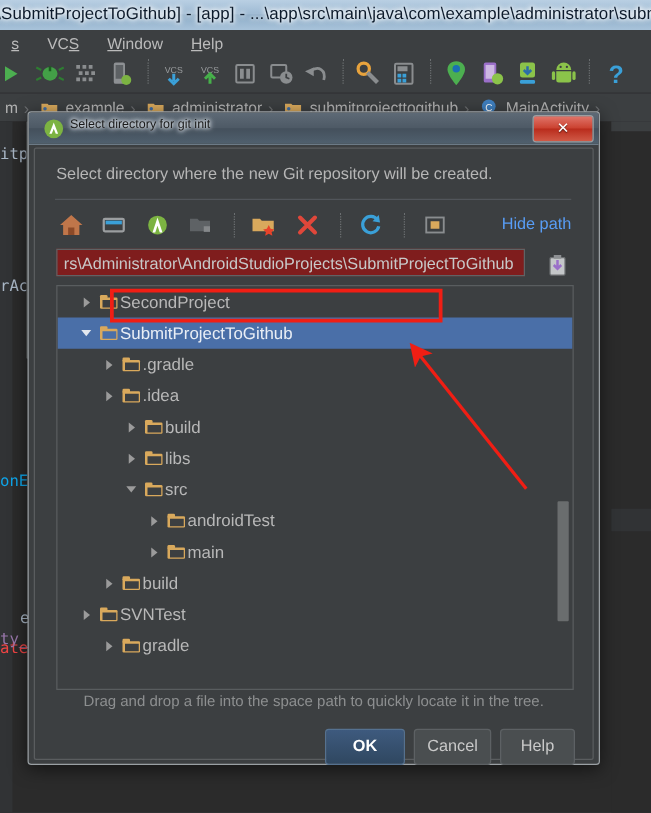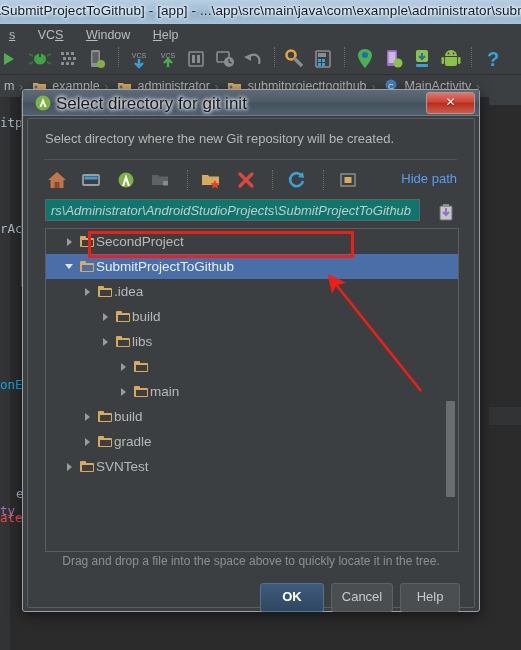--- a/index.html
+++ b/index.html
@@ -75,21 +75,21 @@
     border-radius:3px;
     box-shadow:0 3px 14px rgba(0,0,0,.55);
   }
   #dlg-titlebar{
     position:absolute;left:0;top:0;width:456px;height:25px;
     background:linear-gradient(to bottom,#5e6a76 0%,#4e5a66 48%,#44505c 52%,#50606e 100%);
     border-bottom:1px solid #6c7a86;
     border-radius:2px 2px 0 0;
   }
   #dlg-title-text{
-    position:absolute;left:33px;top:4px;font-size:17px;color:#1a1a1a;
+    position:absolute;left:33px;top:4px;font-size:10px;color:#1a1a1a;
     text-shadow:0 0 5px #e8eef4,0 0 4px #e8eef4,0 0 3px #e8eef4;
     white-space:nowrap;
   }
   #dlg-app-icon{position:absolute;left:12px;top:5px;width:16px;height:16px;}
   #dlg-close{
     position:absolute;right:4px;top:2px;width:47px;height:20px;
     background:linear-gradient(to bottom,#e0756a 0%,#cc4433 45%,#ba2d1d 52%,#d05a47 100%);
     border:1px solid #9c9ea0;border-radius:3px;
     color:#fff;font-size:12px;font-weight:bold;text-align:center;line-height:19px;
     text-shadow:0 1px 1px rgba(0,0,0,.6);
@@ -110,23 +110,23 @@
   .dtbsep{display:inline-block;width:12px;height:26px;position:relative;vertical-align:top;}
   .dtbsep::after{content:"";position:absolute;left:5px;top:3px;height:20px;border-left:1px dotted #6b6f71;}
   #hide-path{
     position:absolute;right:0;top:4px;font-size:13px;color:#589df6;white-space:nowrap;cursor:pointer;
   }
 
   
   #path-row{position:absolute;left:17px;top:80px;width:412px;height:24px;}
   #path-field{
     position:absolute;left:0;top:0;width:375px;height:22px;
-    background:#0f766e;border:1px solid #5f6365;
+    background:#7f1d1d;border:1px solid #5f6365;
     color:#c8c8c8;font-size:13px;line-height:21px;
-    padding-left:5px;overflow:hidden;white-space:nowrap;box-sizing:border-box;font-style:italic;
+    padding-left:5px;overflow:hidden;white-space:nowrap;box-sizing:border-box;
   }
   #path-paste{position:absolute;right:2px;top:2px;width:18px;height:20px;}
 
   
   #tree-wrap{
     position:absolute;left:17px;top:109px;width:412px;height:322px;
     background:#3c3f41;border:1px solid #595d5f;overflow:hidden;
   }
   #tree{position:absolute;left:0;top:0;width:412px;}
   .trow{position:relative;height:25px;line-height:25px;white-space:nowrap;font-size:13.5px;color:#b8b8b8;}
@@ -466,61 +466,71 @@
               </span></span><span class="tlbl">SecondProject</span></div>
           <div class="trow sel"><span style="display: inline-block; width: 18px; height: 25px;"></span><span class="tw"><span class="ar open"></span></span><span class="tf"><span class="folder">
                 <span class="t"></span>
                 <span class="b"></span>
                 <span class="i"></span>
               </span></span><span class="tlbl">SubmitProjectToGithub</span></div>
           <div class="trow"><span style="display: inline-block; width: 36px; height: 25px;"></span><span class="tw"><span class="ar closed"></span></span><span class="tf"><span class="folder">
                 <span class="t"></span>
                 <span class="b"></span>
                 <span class="i"></span>
+              </span></span><span class="tlbl">.gradle</span></div>
+          <div class="trow"><span style="display: inline-block; width: 36px; height: 25px;"></span><span class="tw"><span class="ar closed"></span></span><span class="tf"><span class="folder">
+                <span class="t"></span>
+                <span class="b"></span>
+                <span class="i"></span>
               </span></span><span class="tlbl">.idea</span></div>
           <div class="trow"><span style="display: inline-block; width: 54px; height: 25px;"></span><span class="tw"><span class="ar closed"></span></span><span class="tf"><span class="folder">
                 <span class="t"></span>
                 <span class="b"></span>
                 <span class="i"></span>
               </span></span><span class="tlbl">build</span></div>
           <div class="trow"><span style="display: inline-block; width: 54px; height: 25px;"></span><span class="tw"><span class="ar closed"></span></span><span class="tf"><span class="folder">
                 <span class="t"></span>
                 <span class="b"></span>
                 <span class="i"></span>
               </span></span><span class="tlbl">libs</span></div>
+          <div class="trow"><span style="display: inline-block; width: 54px; height: 25px;"></span><span class="tw"><span class="ar open"></span></span><span class="tf"><span class="folder">
+                <span class="t"></span>
+                <span class="b"></span>
+                <span class="i"></span>
+              </span></span><span class="tlbl">src</span></div>
           <div class="trow"><span style="display: inline-block; width: 72px; height: 25px;"></span><span class="tw"><span class="ar closed"></span></span><span class="tf"><span class="folder">
                 <span class="t"></span>
                 <span class="b"></span>
                 <span class="i"></span>
-              </span></span></div>
+              </span></span><span class="tlbl">androidTest</span></div>
           <div class="trow"><span style="display: inline-block; width: 72px; height: 25px;"></span><span class="tw"><span class="ar closed"></span></span><span class="tf"><span class="folder">
                 <span class="t"></span>
                 <span class="b"></span>
                 <span class="i"></span>
               </span></span><span class="tlbl">main</span></div>
           <div class="trow"><span style="display: inline-block; width: 36px; height: 25px;"></span><span class="tw"><span class="ar closed"></span></span><span class="tf"><span class="folder">
                 <span class="t"></span>
                 <span class="b"></span>
                 <span class="i"></span>
               </span></span><span class="tlbl">build</span></div>
+          <div class="trow"><span style="display: inline-block; width: 18px; height: 25px;"></span><span class="tw"><span class="ar closed"></span></span><span class="tf"><span class="folder">
+                <span class="t"></span>
+                <span class="b"></span>
+                <span class="i"></span>
+              </span></span><span class="tlbl">SVNTest</span></div>
           <div class="trow"><span style="display: inline-block; width: 36px; height: 25px;"></span><span class="tw"><span class="ar closed"></span></span><span class="tf"><span class="folder">
                 <span class="t"></span>
                 <span class="b"></span>
                 <span class="i"></span>
               </span></span><span class="tlbl">gradle</span></div>
-          <div class="trow"><span style="display: inline-block; width: 18px; height: 25px;"></span><span class="tw"><span class="ar closed"></span></span><span class="tf"><span class="folder">
-                <span class="t"></span>
-                <span class="b"></span>
-                <span class="i"></span>
-              </span></span><span class="tlbl">SVNTest</span></div>
         </div>
       <div id="tree-vscroll"></div>
     </div>
 
-    <div id="dnd-hint">Drag and drop a file into the space above to quickly locate it in the tree.</div>
+    <div id="dnd-hint">Drag and drop a file into the space path to quickly locate it in the tree.</div>
 
     <div id="btn-row">
       <div class="dbtn primary" style="left:232px;width:62px;">OK</div>
       <div class="dbtn" style="left:303px;width:60px;">Cancel</div>
       <div class="dbtn" style="left:372px;width:58px;">Help</div>
     </div>
 
   </div>
 </div>
 

